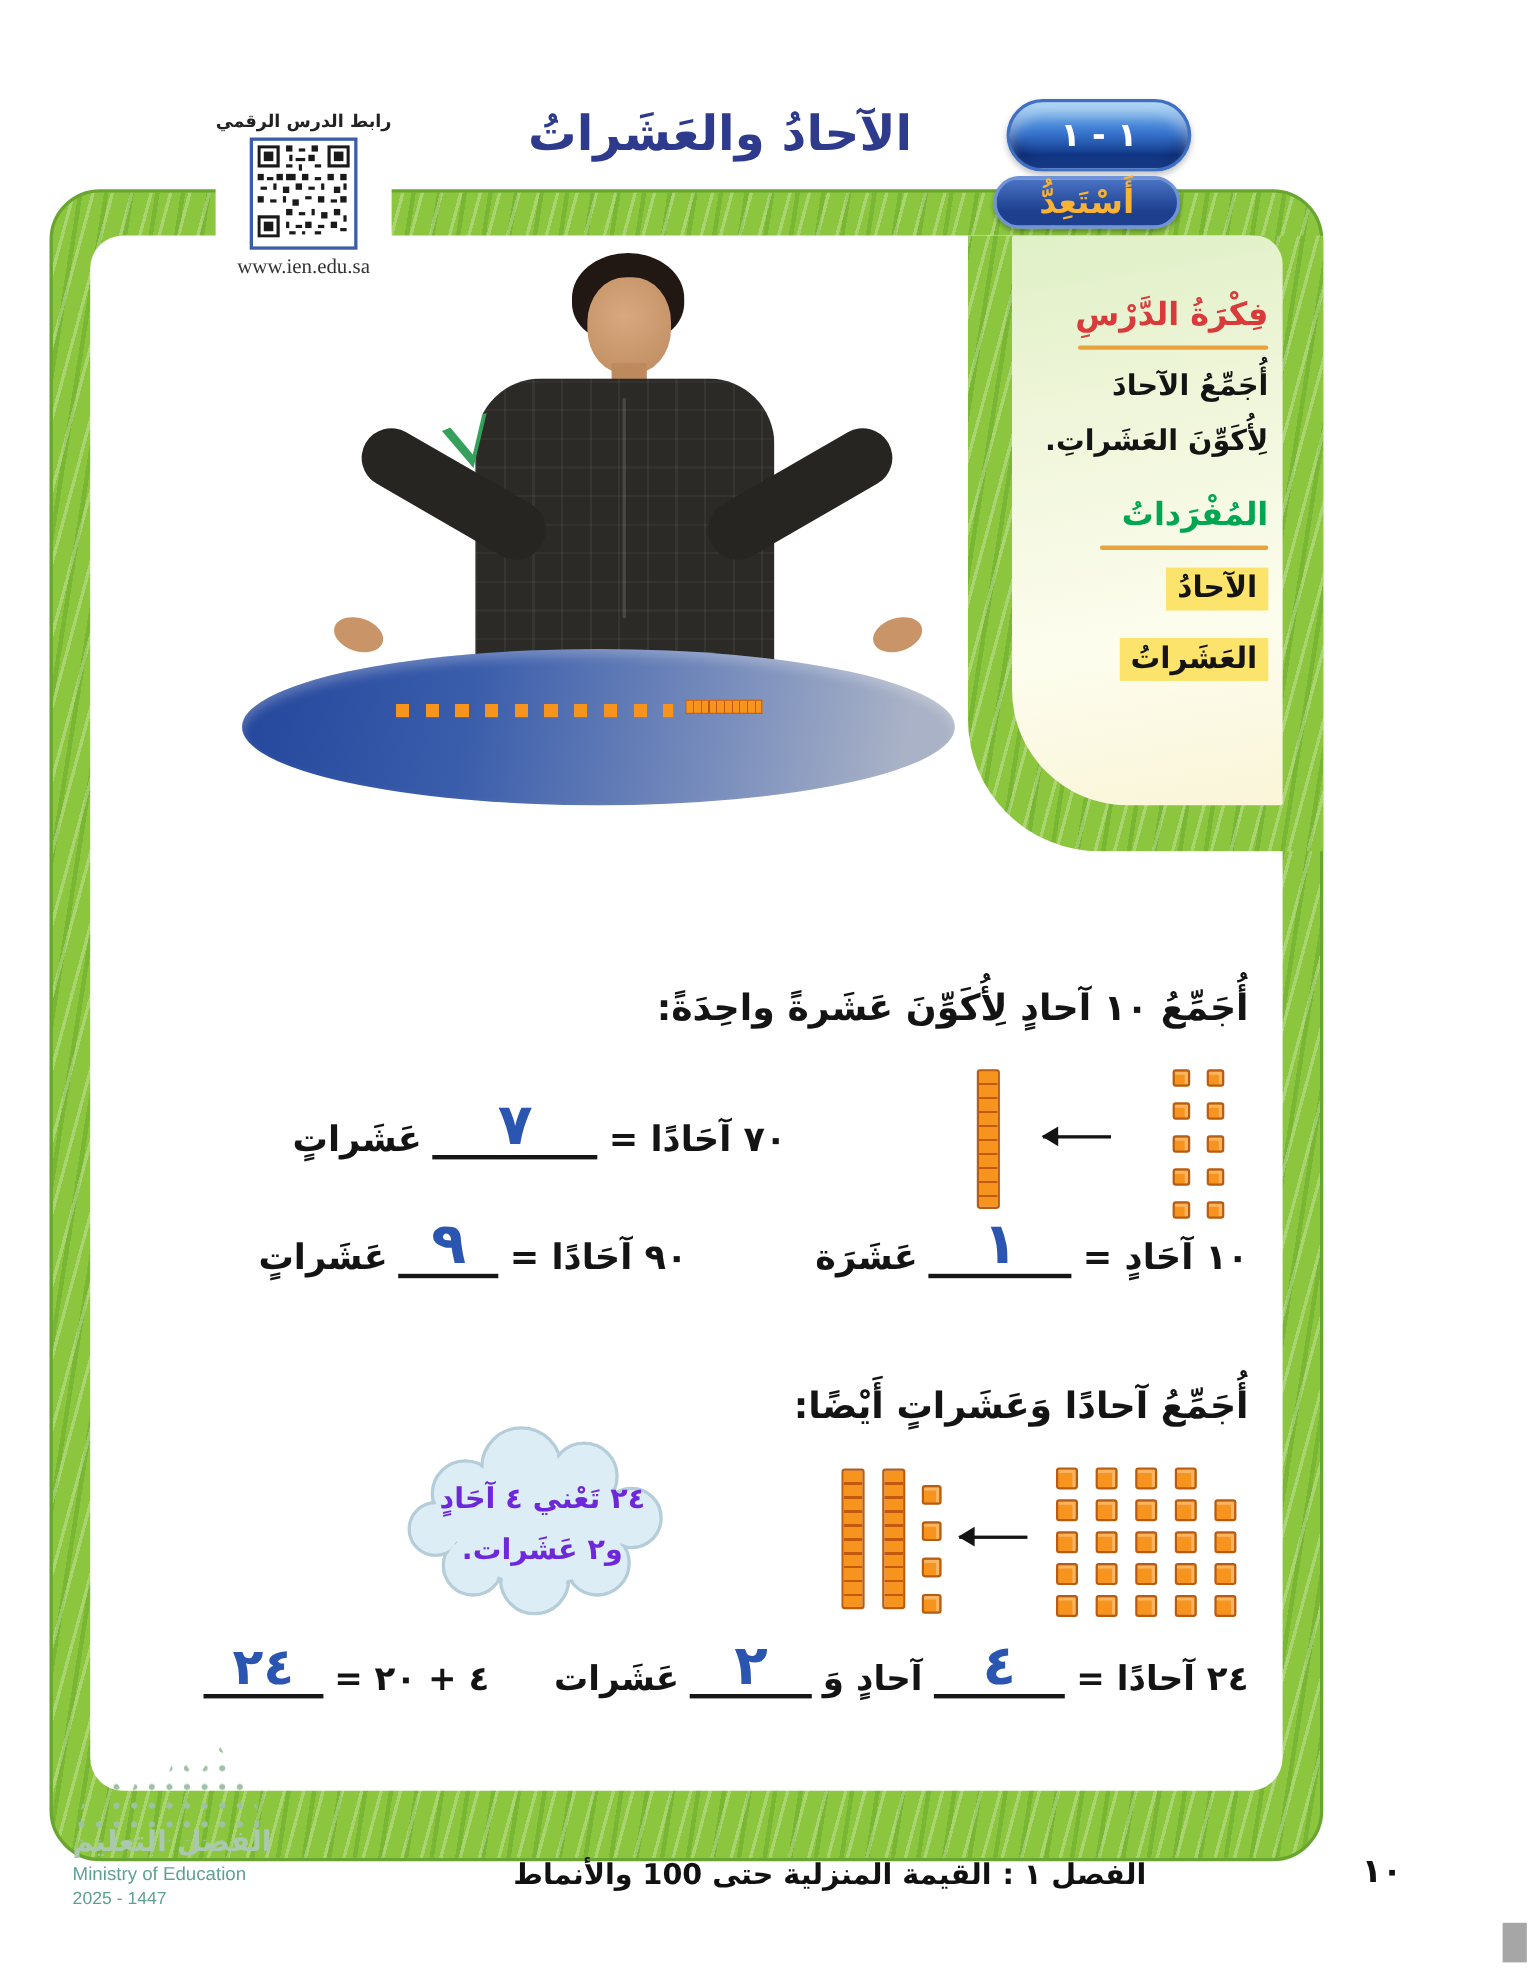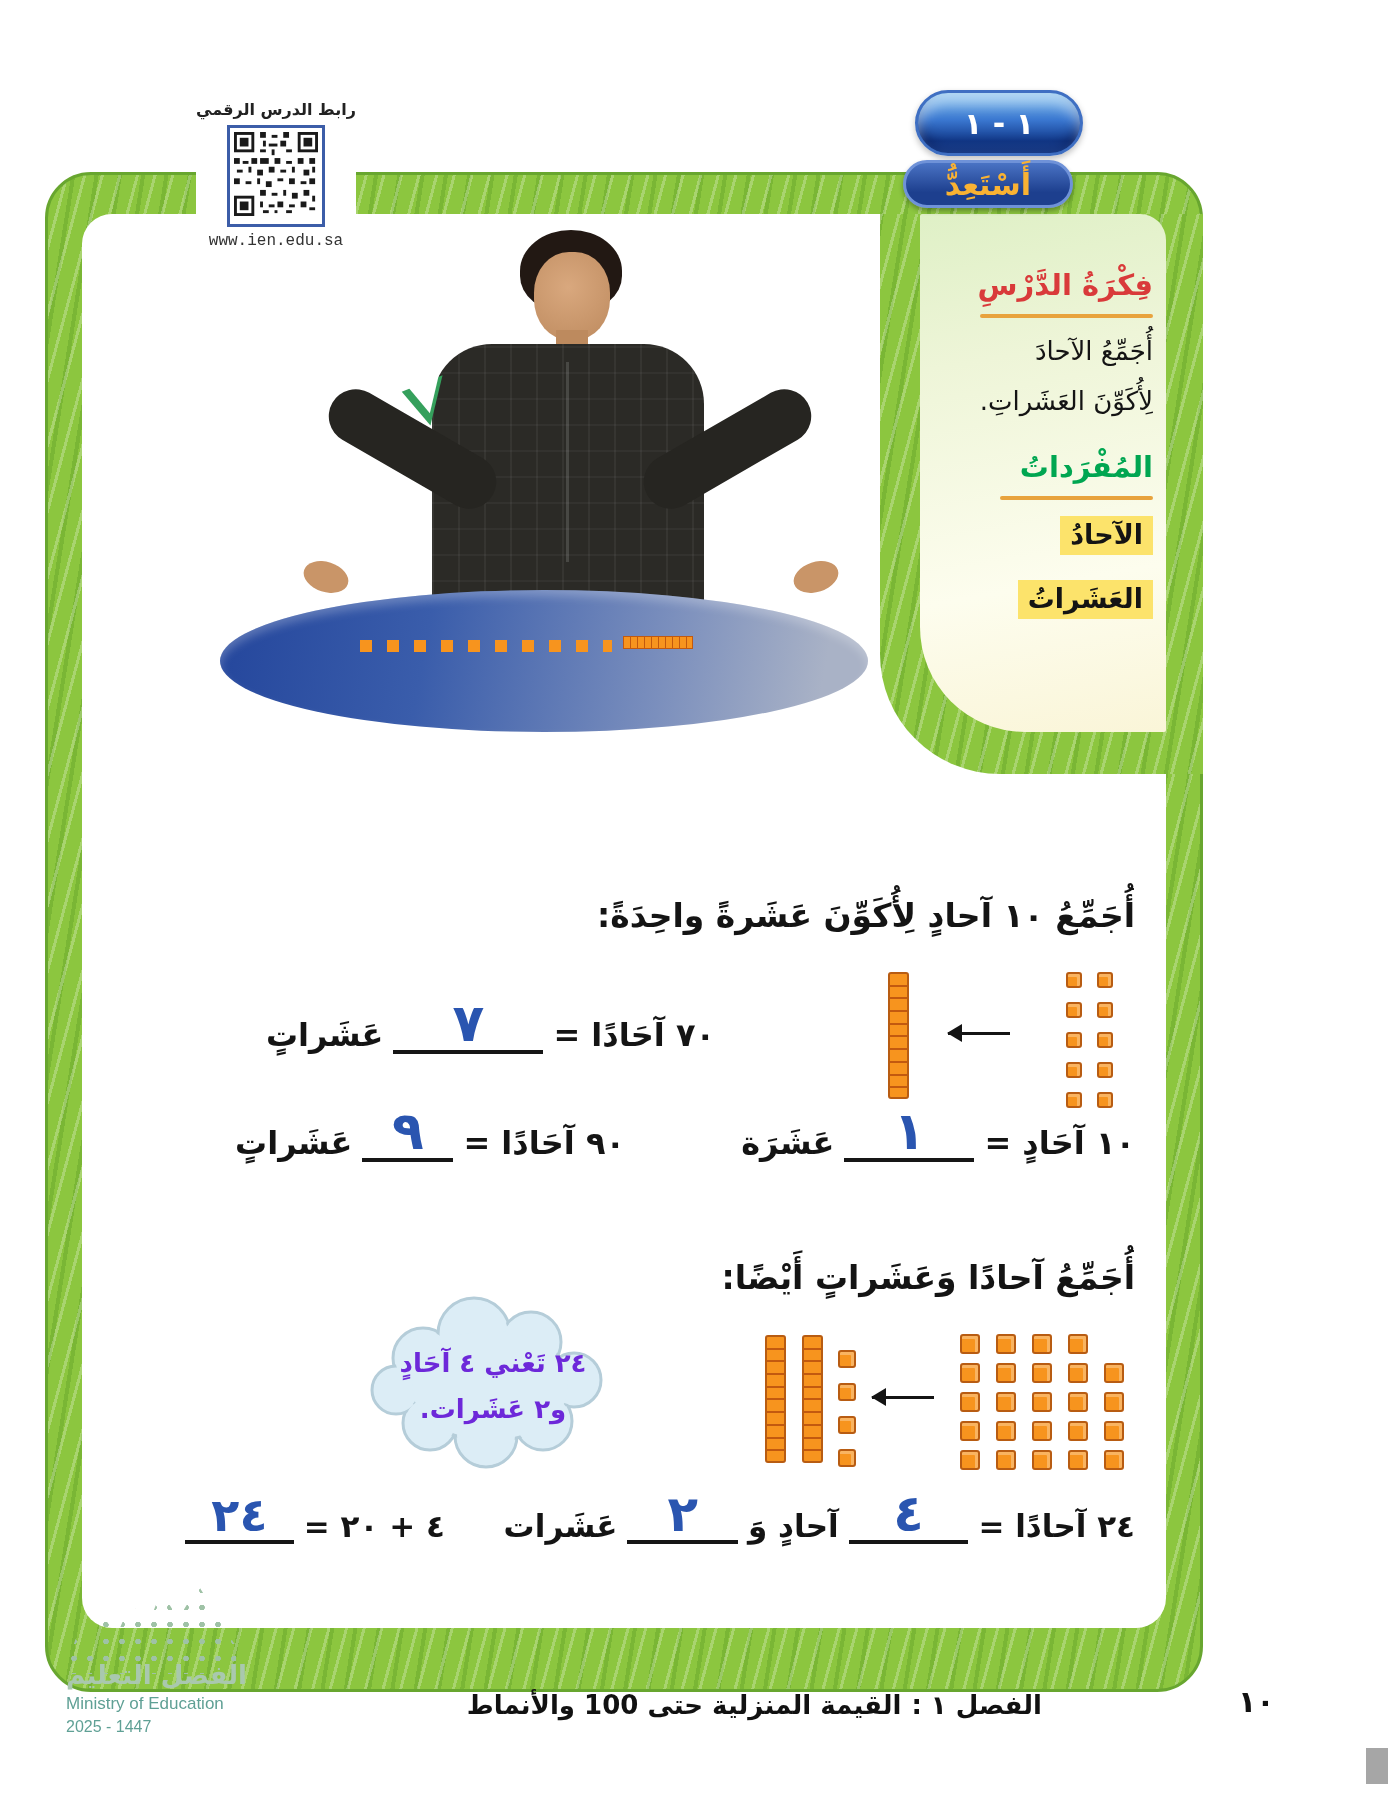--- a/index.html
+++ b/index.html
@@ -31,21 +31,21 @@
     background: linear-gradient(180deg,#4a73c4 0%, #1d3f8e 70%);
     border:3px solid #6f92d8; border-radius:26px; color:#f9b233;
     display:flex; align-items:center; justify-content:center;
     font-weight:bold; font-size:30px;
     box-shadow: 0 3px 5px rgba(0,0,0,.3);
   }
   .page-title { color:#2e3a8c; font-weight:bold; font-size:44px; text-align:left; }
 
   .side-title-red { color:#d93a3a; font-weight:bold; font-size:29px; text-align:right; }
   .side-title-green { color:#00a651; font-weight:bold; font-size:29px; text-align:right; }
-  .side-text { color:#141414; font-weight:normal; font-size:26px; text-align:right; }
+  .side-text { color:#141414; font-weight:bold; font-size:26px; text-align:right; }
   .bar { background:#e8a33d; height:4px; border-radius:2px; }
   .chip { display:inline-block; background:#fce36b; padding:3px 10px 5px; font-weight:bold; font-size:27px; color:#141414; }
 
   .bubble {
     background:#fff; border:4px solid #35a05c; border-radius:50%;
     display:flex; flex-direction:column; align-items:center; justify-content:center; gap:16px;
     font-weight:bold; font-size:27px; color:#141414; text-align:center;
   }
   .hl { background:#fce36b; padding:0 5px; }
 
@@ -63,21 +63,21 @@
   .rod  { background: repeating-linear-gradient(180deg, #f7941e 0 10.7px, #c2590f 10.7px 12.7px);
           border:2px solid #b85c12; border-radius:3px; }
   .arrow { height:3px; background:#141414; }
   .arrow::before { content:''; position:absolute; left:-1px; top:-8px; width:0; height:0;
                    border:9px solid transparent; border-left:0; border-right:15px solid #141414; }
 
   .cloud-text { position:absolute; width:100%; text-align:center; font-weight:bold; font-size:26px; color:#6d28d9; direction:rtl; }
 
   .qr-card { background:#fff; text-align:center; }
   .qr-label { font-weight:bold; font-size:16px; color:#222; direction:rtl; }
-  .qr-url { font-size:16px; color:#333; font-family:Liberation Mono, monospace; }
+  .qr-url { font-size:19px; color:#333; font-family:Liberation Serif, serif; }
   .qr-box { border:3px solid #3c5da8; background:#fff; padding:4px; display:inline-block; }
 
   .mlogo { background: radial-gradient(circle, #9fc2a6 2.6px, rgba(0,0,0,0) 3px); background-size:16px 17px;
            clip-path: polygon(0% 92%, 6% 60%, 14% 74%, 22% 38%, 30% 58%, 38% 22%, 48% 48%, 56% 10%, 66% 40%, 78% 4%, 100% 70%, 100% 100%, 0 100%); }
   .teal { color:#5fa095; font-family:"Liberation Sans", sans-serif; }
   .chapter { direction:rtl; display:flex; gap:10px; font-size:26px; color:#111;
              font-weight:bold; white-space:nowrap; justify-content:flex-start; }
 </style>
 </head>
 <body>
@@ -159,20 +159,21 @@
             <rect x="2" y="24" width="3" height="3"></rect>
           </g>
       </svg>
     </div>
     <div class="qr-url" style="margin-top:5px;">www.ien.edu.sa</div>
   </div>
 
   <div class="abs badge-pill" style="left:915px; top:90px; width:168px; height:66px;" dir="rtl">
     <span>١ - ١</span>
   </div>
+  <div class="abs page-title" style="left:480px; top:96px; width:415px;" dir="rtl">الآحادُ والعَشَراتُ</div>
   <div class="abs ready-pill" style="left:903px; top:160px; width:170px; height:48px;">
     <span>أَسْتَعِدُّ</span>
   </div>
 
   <div class="abs side-title-red" style="left:925px; top:268px; width:228px;" dir="rtl">فِكْرَةُ الدَّرْسِ</div>
   <div class="abs bar" style="left:980px; top:314px; width:173px;"></div>
   <div class="abs side-text" style="left:925px; top:336px; width:228px;" dir="rtl">أُجَمِّعُ الآحادَ</div>
   <div class="abs side-text" style="left:925px; top:386px; width:228px;" dir="rtl">لِأُكَوِّنَ العَشَراتِ.</div>
   <div class="abs side-title-green" style="left:925px; top:450px; width:228px;" dir="rtl">المُفْرَداتُ</div>
   <div class="abs bar" style="left:1000px; top:496px; width:153px;"></div>

